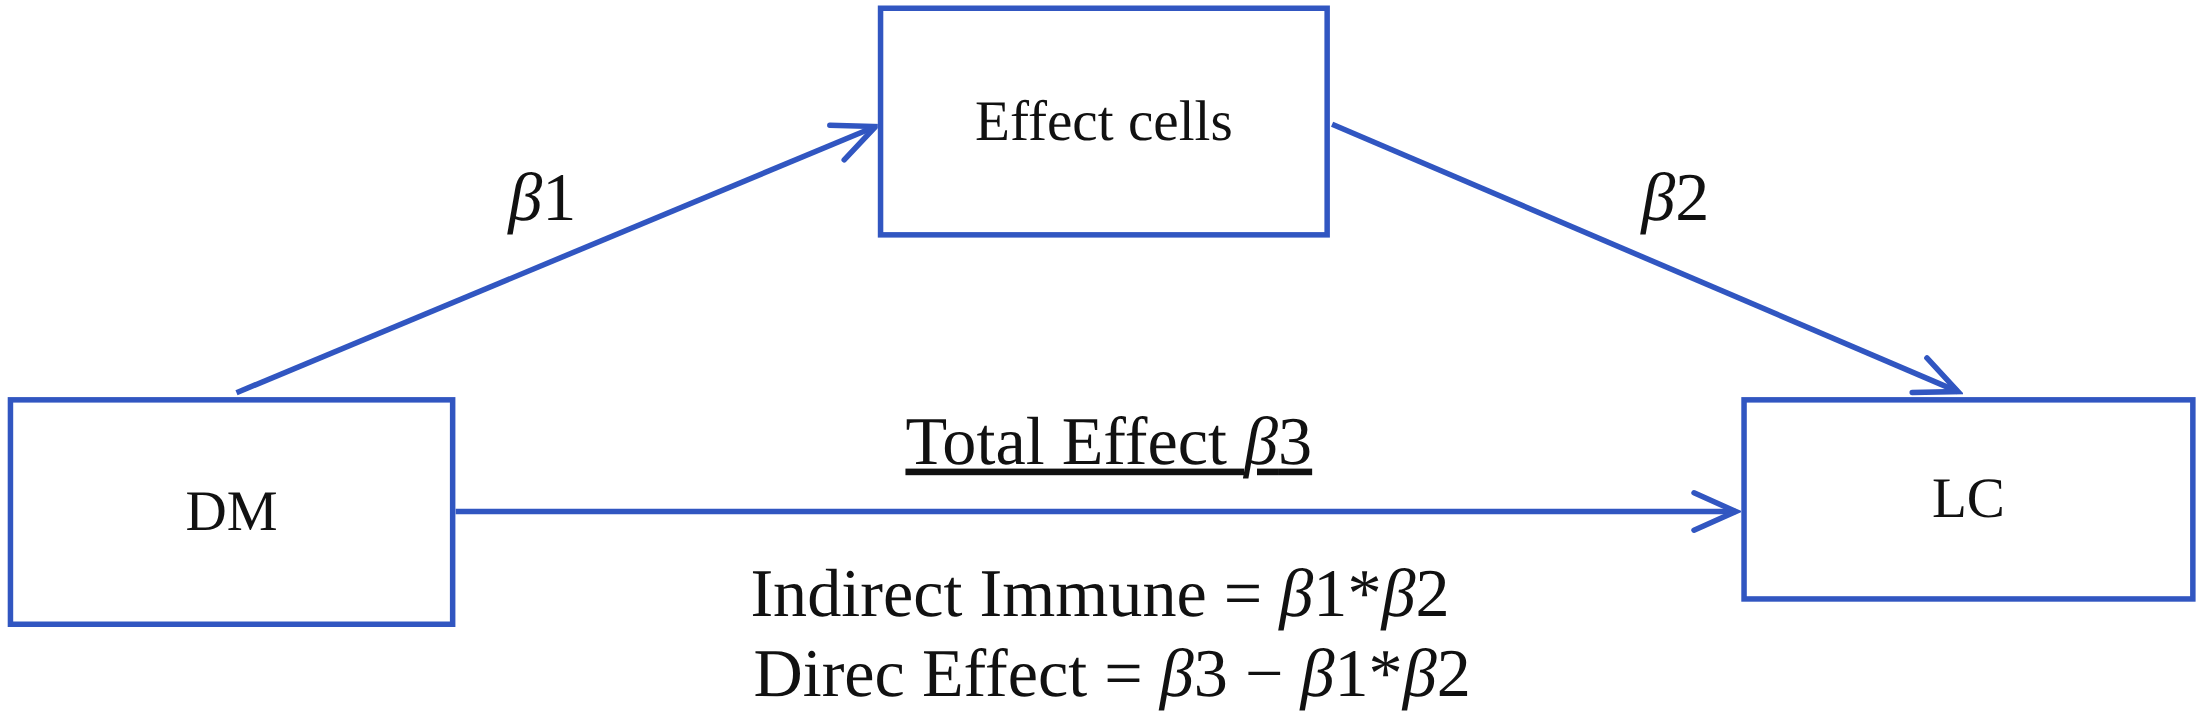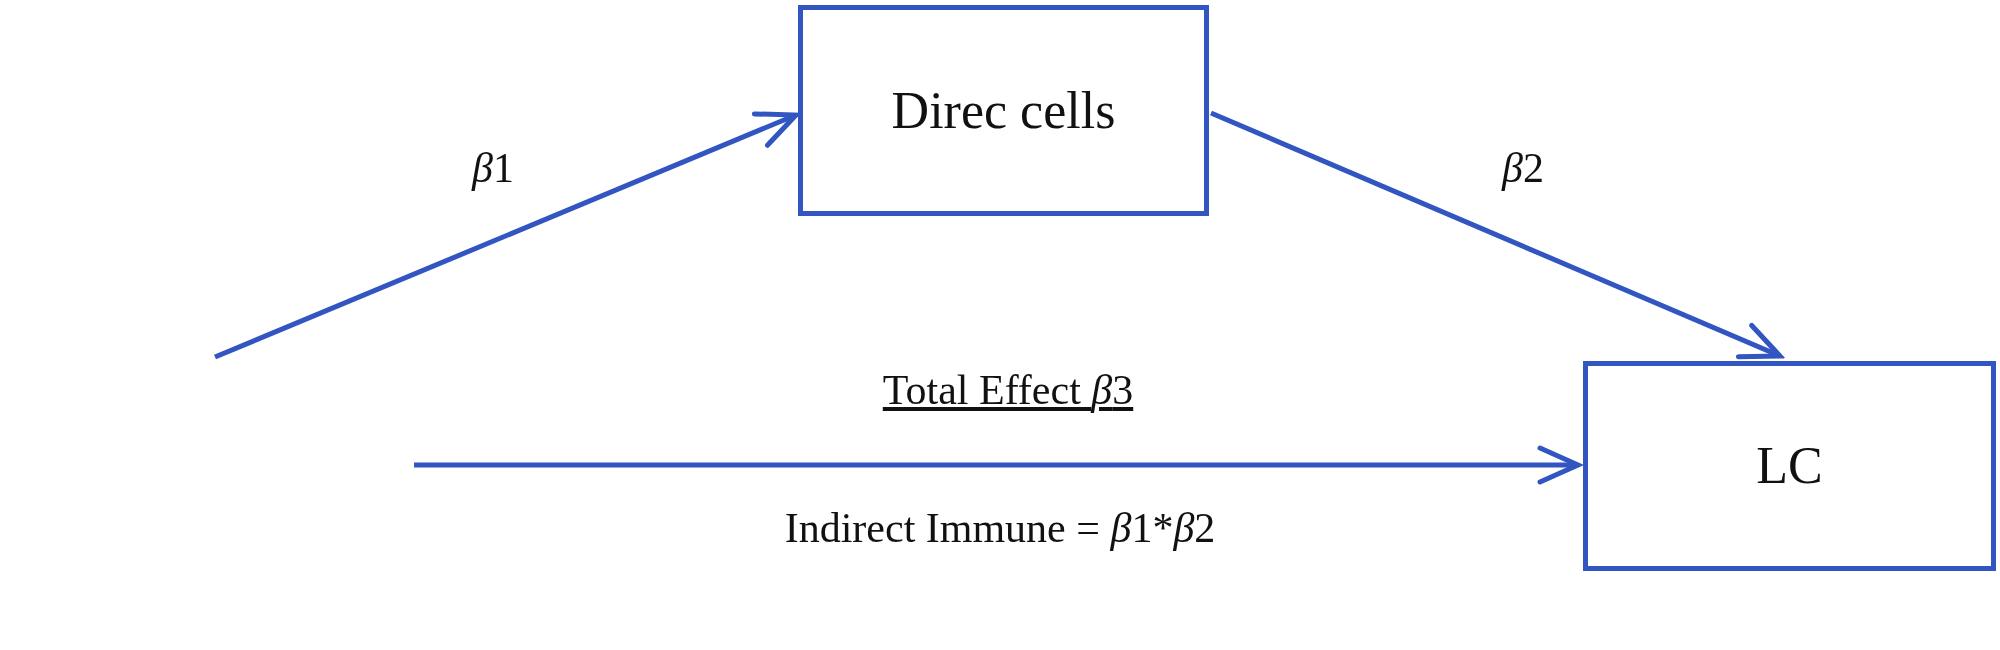--- a/index.html
+++ b/index.html
@@ -41,25 +41,25 @@
     background: var(--bg-color);
     display: flex;
     align-items: center;
     justify-content: center;
     font-size: 52px;
     line-height: 1;
     white-space: nowrap;
   }
   #node-immune { left: 798px; top: 5px;   width: 411px; height: 211px; }
   #node-dm     { left: 7px;   top: 361px; width: 407px; height: 209px; }
-  #node-lc     { left: 1583px;top: 361px; width: 413px; height: 210px; }
+  #node-lc     { left: 1583px;top: 361px; width: 413px; height: 186px; }
   .edge-label {
     position: absolute;
     transform: translateX(-50%);
-    font-size: 42px;
+    font-size: 62px;
     line-height: 1.2;
     white-space: nowrap;
   }
   .edge-label i { font-style: italic; }
   #label-beta1      { left: 493px;  top: 143px; }
   #label-beta2      { left: 1523px; top: 143px; }
   #label-total      { left: 1008px; top: 365px; text-decoration: underline; }
   #formula-indirect { left: 1000px; top: 503px; }
   #formula-direct   { left: 1011px; top: 576px; }
 </style>
@@ -73,30 +73,34 @@
       <marker id="ah" viewBox="0 0 48 44" refX="43" refY="22" markerWidth="48" markerHeight="44" markerUnits="userSpaceOnUse" orient="auto">
         <path d="M5,5 L43,22 L5,39" fill="none" stroke="#3156c1" stroke-width="5" stroke-linecap="round"></path>
       </marker>
     </defs>
     <line x1="215" y1="357" x2="796" y2="115" stroke="#3156c1" marker-end="url(#ah)"></line>
     <line x1="1211" y1="113" x2="1780" y2="356" stroke="#3156c1" marker-end="url(#ah)"></line>
     <line x1="414" y1="465" x2="1578" y2="465" stroke="#3156c1" marker-end="url(#ah)"></line>
   </svg>
 
   <div class="node" id="node-immune">
-    <span>Direc cells</span>
+    <span>Effect cells</span>
   </div>
 
+  <div class="node" id="node-dm">
+    <span>DM</span>
+  </div>
 
   <div class="node" id="node-lc">
     <span>LC</span>
   </div>
 
   <div class="edge-label" id="label-beta1"><i>β</i><span>1</span></div>
 
   <div class="edge-label" id="label-beta2"><i>β</i><span>2</span></div>
 
   <div class="edge-label" id="label-total"><span>Total Effect </span><i>β</i><span>3</span></div>
 
   <div class="edge-label" id="formula-indirect"><span>Indirect Immune = </span><i>β</i><span>1*</span><i>β</i><span>2</span></div>
 
+  <div class="edge-label" id="formula-direct"><span>Direc Effect = </span><i>β</i><span>3 − </span><i>β</i><span>1*</span><i>β</i><span>2</span></div>
 
 </div>
 
 </body></html>

